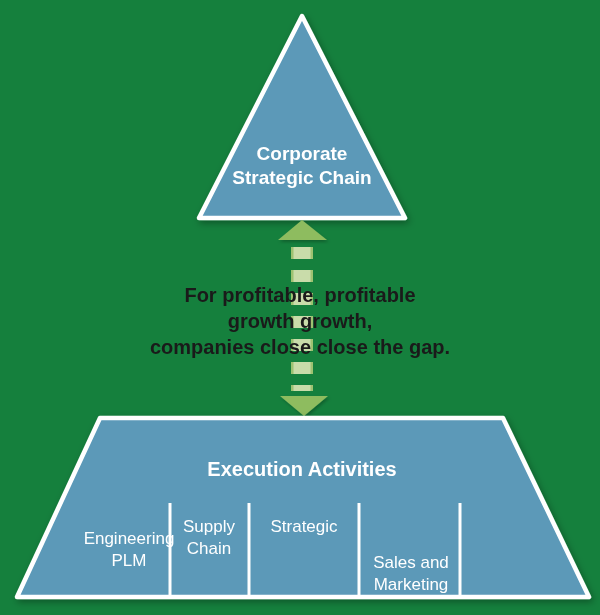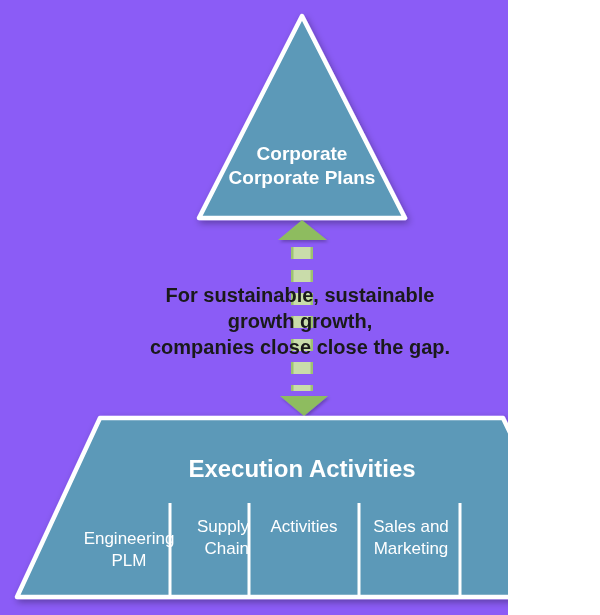--- a/index.html
+++ b/index.html
@@ -3,23 +3,23 @@
 <meta charset="utf-8">
 <style>
   html, body {
     margin: 0;
     padding: 0;
     background: #ffffff;
     font-family: "Liberation Sans", sans-serif;
   }
   .canvas {
     position: relative;
-    width: 508px;
+    width: 600px;
     height: 615px;
-    background: #8b5cf6;
+    background: #15803d;
     overflow: hidden;
   }
   .canvas svg {
     position: absolute;
     left: 0;
     top: 0;
   }
   .overlay {
     position: absolute;
     text-align: center;
@@ -42,37 +42,37 @@
     font-weight: bold;
     font-size: 20px;
     line-height: 26px;
   }
   .exec-title {
     left: 152px;
     top: 457px;
     width: 300px;
     color: #ffffff;
     font-weight: bold;
-    font-size: 24px;
+    font-size: 20px;
     line-height: 24px;
   }
   .exec-col {
     top: 516px;
     color: #ffffff;
     font-size: 17px;
     line-height: 22px;
     font-weight: normal;
   }
   .exec-col .acronym {
     font-weight: normal;
   }
   .col-1 { left: 71px;  width: 116px; margin-top: 12px; }
-  .col-2 { left: 169px; width: 80px; text-align: right;  }
+  .col-2 { left: 169px; width: 80px;  }
   .col-3 { left: 252px; width: 104px; }
-  .col-4 { left: 362px; width: 98px;  }
+  .col-4 { left: 362px; width: 98px; margin-top: 36px;  }
   .col-5 { left: 470px; width: 68px;  }
 </style>
 </head>
 <body>
 
 <div class="canvas">
 
   <svg width="600" height="615" viewBox="0 0 600 615">
     <defs>
       <filter id="shadow-big" x="-20%" y="-20%" width="150%" height="150%">
@@ -95,42 +95,42 @@
     <polygon points="100,418 503,418 589,597 17,597" stroke="#ffffff" stroke-width="4.5" stroke-linejoin="round" filter="url(#shadow-big)" fill="#5b99b8"></polygon>
 
     <line x1="170" y1="503" x2="170" y2="596" stroke="#ffffff" stroke-width="3"></line>
     <line x1="249" y1="503" x2="249" y2="596" stroke="#ffffff" stroke-width="3"></line>
     <line x1="359" y1="503" x2="359" y2="596" stroke="#ffffff" stroke-width="3"></line>
     <line x1="460" y1="503" x2="460" y2="596" stroke="#ffffff" stroke-width="3"></line>
   </svg>
 
   <div class="overlay tri-label">
     <div>Corporate</div>
-    <div>Corporate Plans</div>
+    <div>Strategic Chain</div>
   </div>
 
   <div class="overlay gap-text">
-    <div>For sustainable, sustainable</div>
+    <div>For profitable, profitable</div>
     <div>growth growth,</div>
     <div>companies close close the gap.</div>
   </div>
 
   <div class="overlay exec-title">Execution Activities</div>
 
   <div class="overlay exec-col col-1">
     <div class="name">Engineering</div>
     <div class="acronym">PLM</div>
   </div>
 
   <div class="overlay exec-col col-2">
     <div class="name">Supply Chain</div>
   </div>
 
   <div class="overlay exec-col col-3">
-    <div class="name">Activities</div>
+    <div class="name">Strategic</div>
   </div>
 
   <div class="overlay exec-col col-4">
     <div class="name">Sales and Marketing</div>
   </div>
 
   <div class="overlay exec-col col-5">
   </div>
 
 </div>

